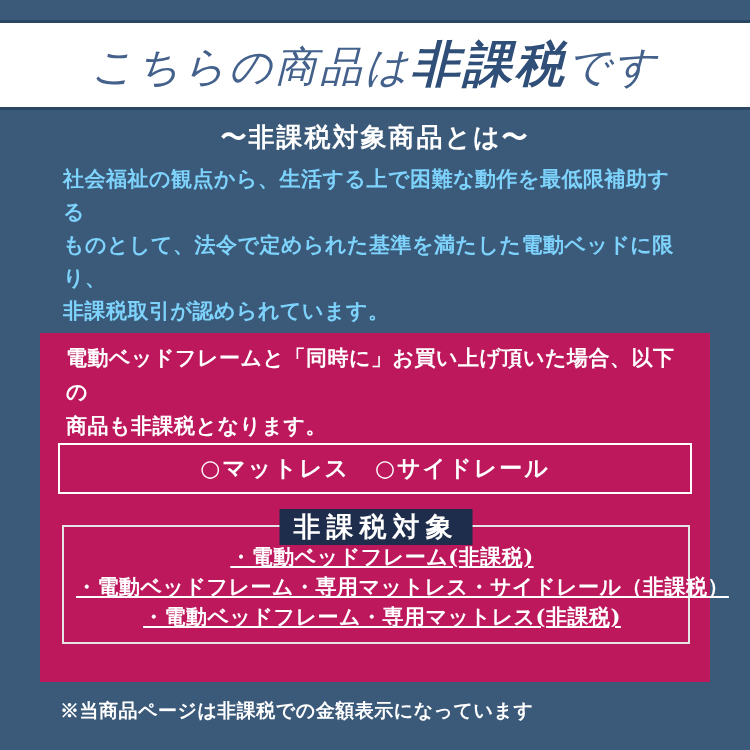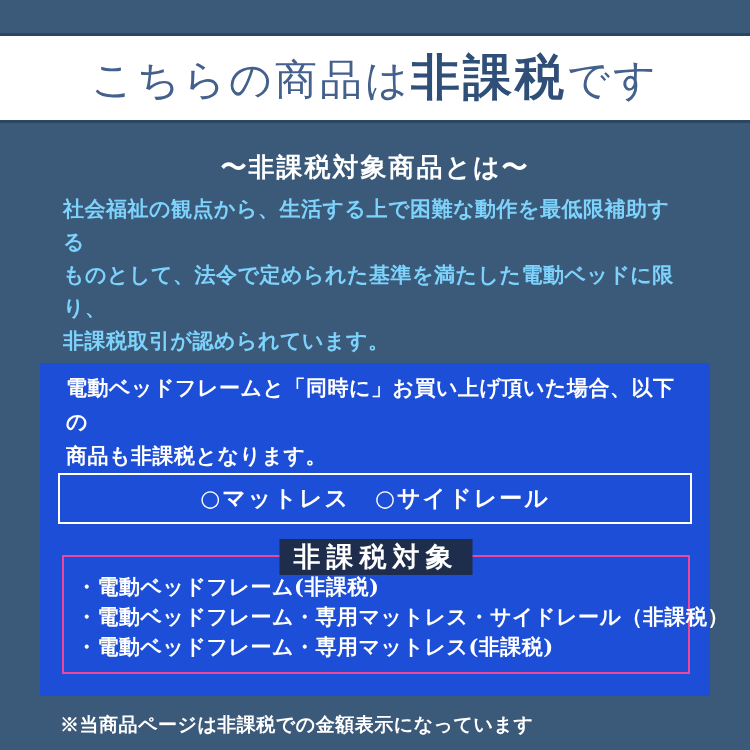--- a/index.html
+++ b/index.html
@@ -10,67 +10,68 @@
     width: 750px;
     height: 750px;
     background: #3B5979;
     font-family: "DejaVu Serif", "Liberation Serif", serif;
     overflow: hidden;
     position: relative;
   }
 
   
   .title-band {
-    margin-top: 33px;
+    margin-top: 20px;
     height: 84px;
     background: #ffffff;
     border-top: 3px solid #2B4663;
     border-bottom: 3px solid #2B4663;
     display: flex;
     align-items: center;
     justify-content: center;
+    font-style: italic;
   }
   .title-band h1 {
     margin: 0;
     font-size: 42px;
     font-weight: normal;
     color: #44618C;
     letter-spacing: 3px;
     white-space: nowrap;
   }
   .title-band h1 .emph {
     font-size: 49px;
     font-weight: bold;
     color: #2F4E78;
   }
 
   
   .section-heading {
-    margin-top: 27px;
+    margin-top: 10px;
     text-align: center;
     color: #ffffff;
     font-size: 26px;
     font-weight: bold;
     letter-spacing: 2px;
   }
   .intro-text {
     width: 624px;
     margin: 7px auto 0;
     color: #7dd3fc;
     font-size: 21px;
     font-weight: bold;
     line-height: 33px;
     letter-spacing: 0.5px;
     white-space: pre-line;
   }
 
   
   .info-panel {
     margin: 6px 40px 0;
-    background: #1d4ed8;
+    background: #be185d;
     padding: 8px 0 22px;
     box-sizing: border-box;
   }
   .panel-lead {
     margin: 0 26px;
     color: #ffffff;
     font-size: 21px;
     font-weight: bold;
     line-height: 34px;
     letter-spacing: 0.5px;
@@ -81,23 +82,24 @@
     border: 2px solid #ffffff;
     padding: 8px 4px;
     text-align: center;
     color: #ffffff;
     font-size: 23px;
     font-weight: bold;
     letter-spacing: 2px;
   }
   .target-box {
     position: relative;
-    margin: 31px 20px 0 22px;
-    border: 2px solid #ec4899;
+    margin: 31px 20px 16px 22px;
+    border: 2px solid #e5e5e5;
     padding: 15px 0 10px 12px;
+    text-align: center;
   }
   .target-legend {
     position: absolute;
     top: -18px;
     left: 50%;
     transform: translateX(-50%);
     background: #1E2D4B;
     padding: 0 14px;
     color: #ffffff;
     font-size: 27px;
@@ -105,20 +107,21 @@
     letter-spacing: 6px;
     white-space: nowrap;
   }
   .target-item {
     color: #ffffff;
     font-size: 21px;
     font-weight: bold;
     line-height: 30px;
     letter-spacing: 0.5px;
     white-space: nowrap;
+    text-decoration: underline;
   }
 
   
   .notes {
     margin: 14px 40px 0 60px;
   }
   .note-line {
     color: #ffffff;
     font-size: 19px;
     font-weight: bold;

